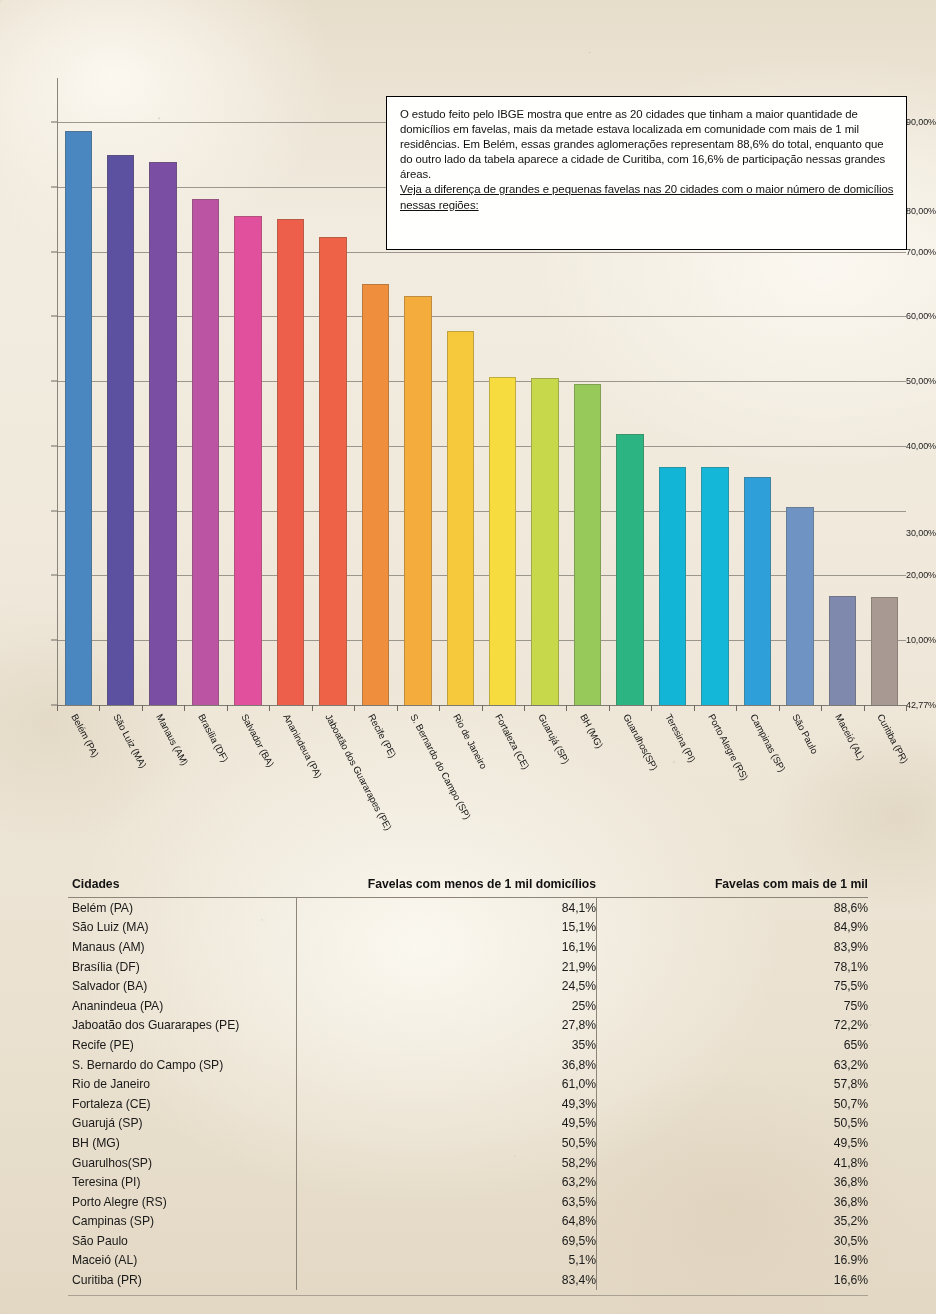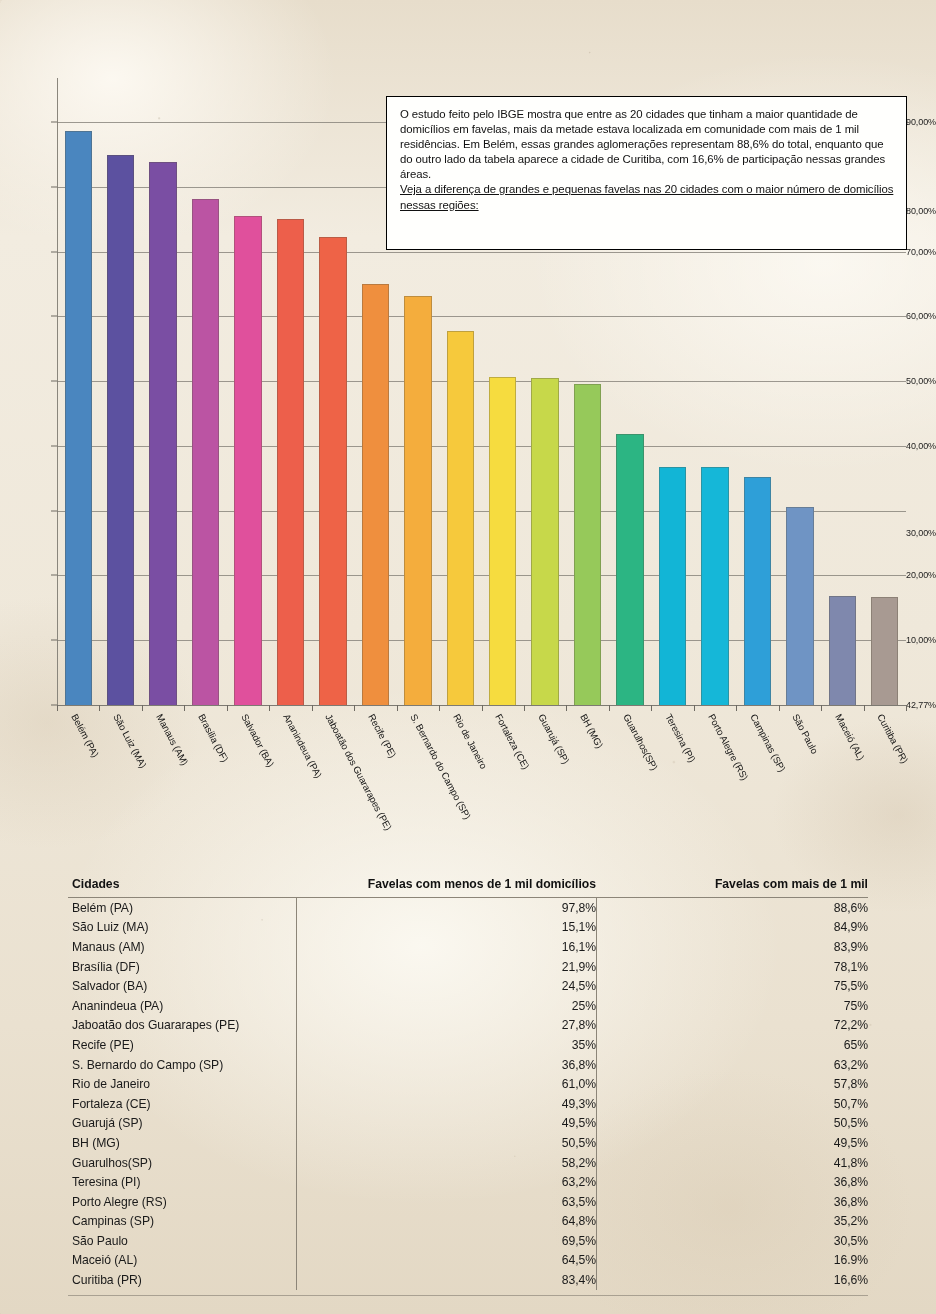--- a/index.html
+++ b/index.html
@@ -300,21 +300,21 @@
   <div id="data-table">
     <div id="table-head">
       <div class="col-city">Cidades</div>
       <div class="col-menos">Favelas com menos de 1 mil domicílios</div>
       <div class="col-mais">Favelas com mais de 1 mil</div>
       <div id="table-head-rule"></div>
     </div>
     <div id="table-body">
       <div class="table-row">
           <div class="col-city">Belém (PA)</div>
-          <div class="col-menos">97,8%</div>
+          <div class="col-menos">84,1%</div>
           <div class="col-mais">88,6%</div>
         </div>
         <div class="table-row">
           <div class="col-city">São Luiz (MA)</div>
           <div class="col-menos">15,1%</div>
           <div class="col-mais">84,9%</div>
         </div>
         <div class="table-row">
           <div class="col-city">Manaus (AM)</div>
           <div class="col-menos">16,1%</div>
@@ -390,21 +390,21 @@
           <div class="col-menos">64,8%</div>
           <div class="col-mais">35,2%</div>
         </div>
         <div class="table-row">
           <div class="col-city">São Paulo</div>
           <div class="col-menos">69,5%</div>
           <div class="col-mais">30,5%</div>
         </div>
         <div class="table-row">
           <div class="col-city">Maceió (AL)</div>
-          <div class="col-menos">64,5%</div>
+          <div class="col-menos">5,1%</div>
           <div class="col-mais">16.9%</div>
         </div>
         <div class="table-row">
           <div class="col-city">Curitiba (PR)</div>
           <div class="col-menos">83,4%</div>
           <div class="col-mais">16,6%</div>
         </div>
         <div class="table-vrule" id="vrule-1"></div>
       <div class="table-vrule" id="vrule-2"></div>
       <div id="table-bottom-rule"></div>

